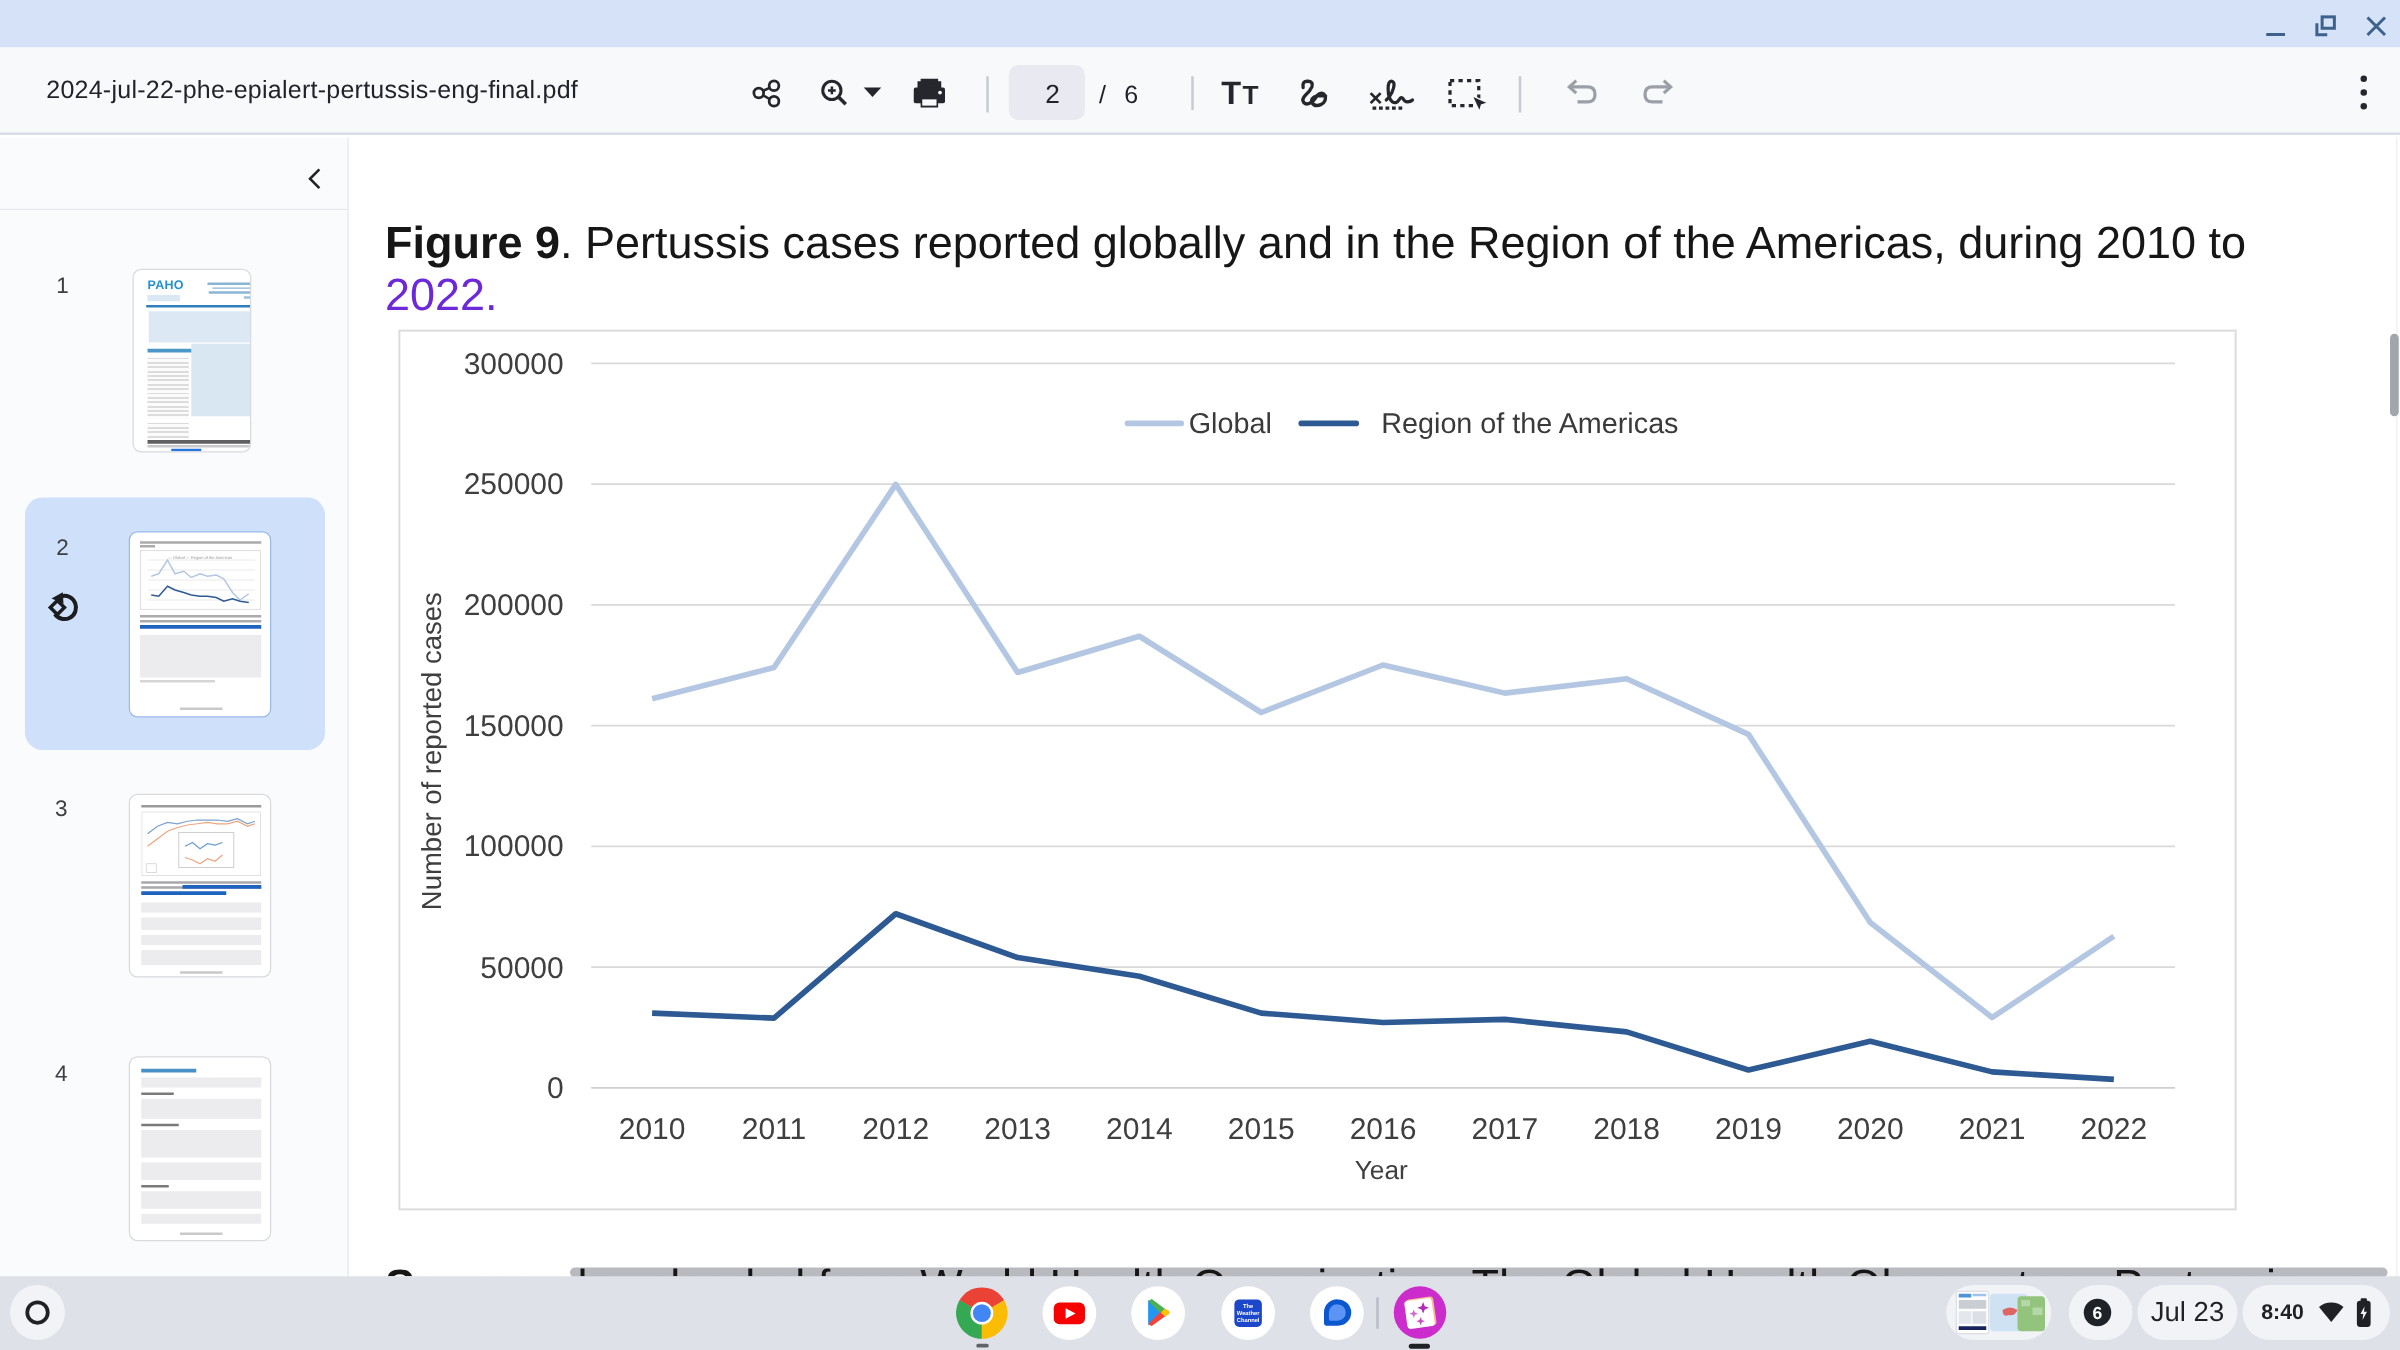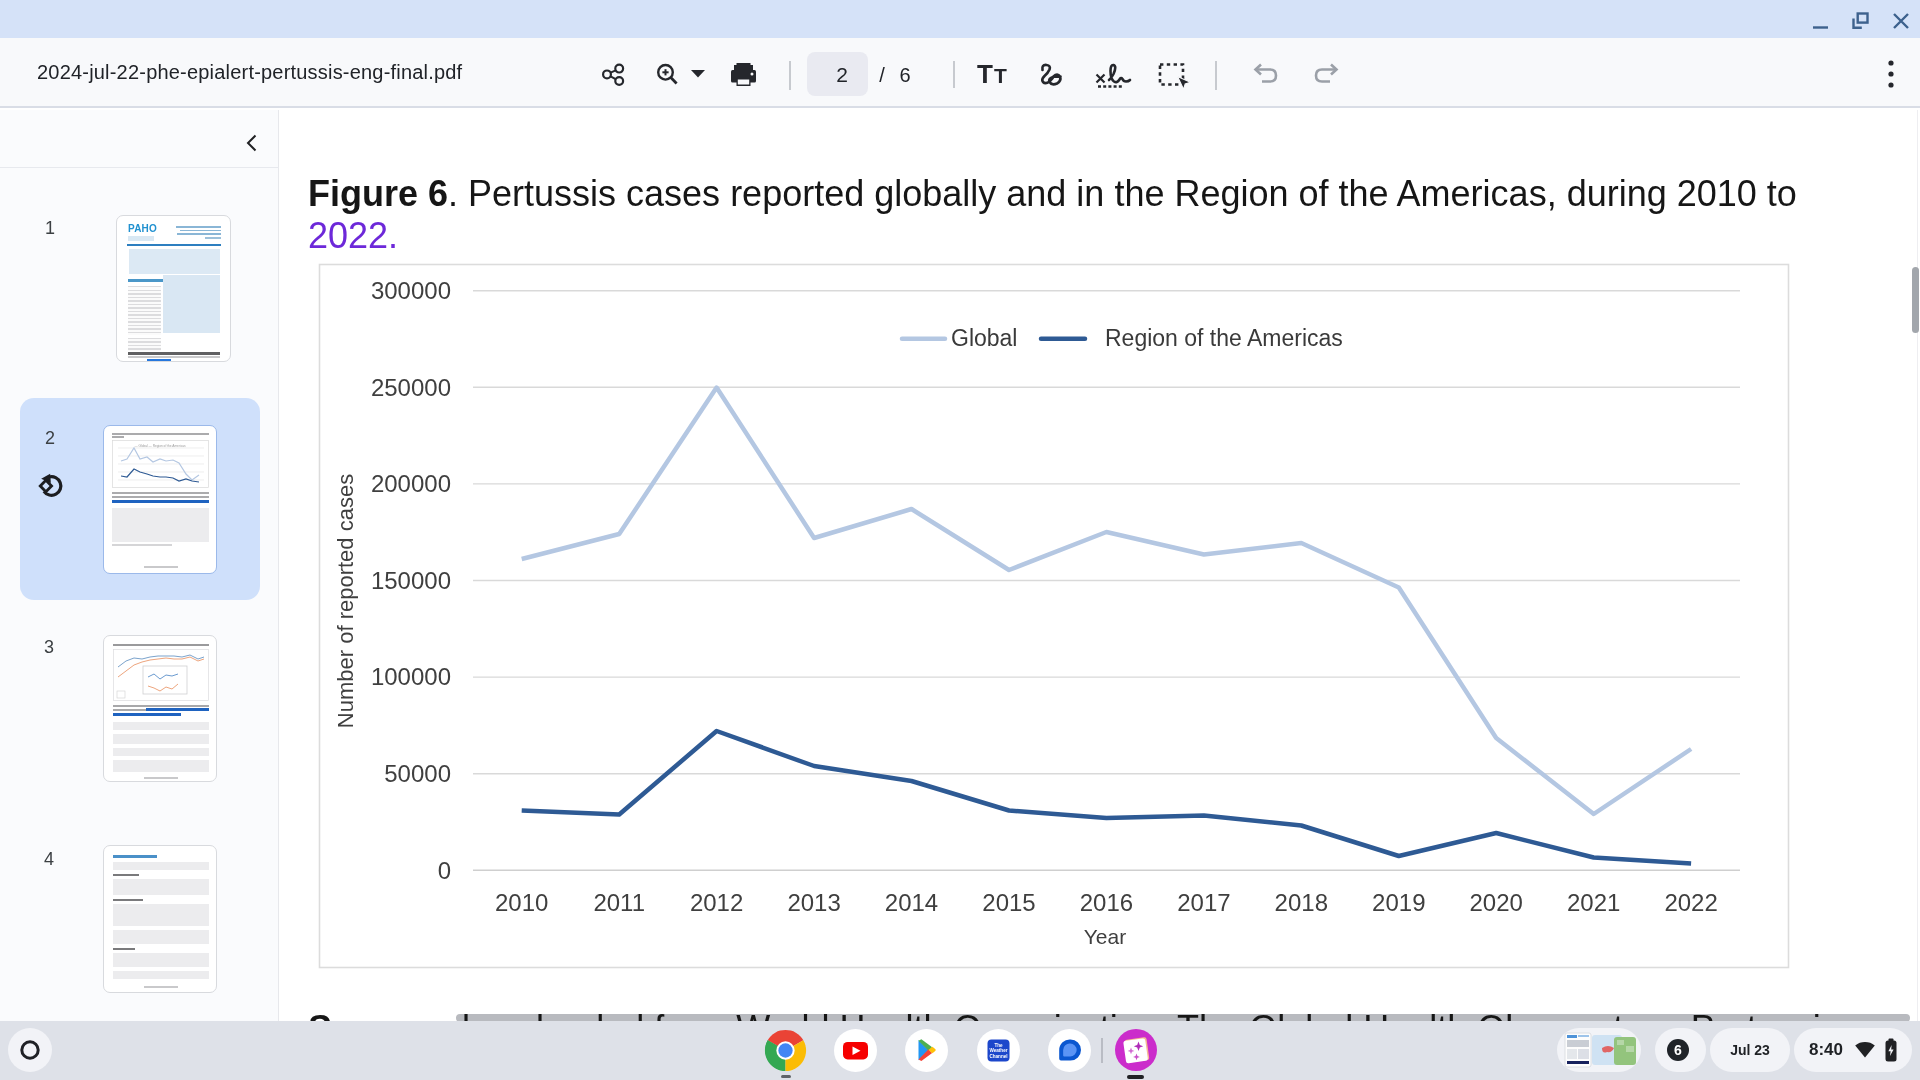--- a/index.html
+++ b/index.html
@@ -102,21 +102,21 @@
       <circle cx="11" cy="16" r="2.6"></circle>
       <circle cx="11" cy="27" r="2.6"></circle>
   </g>
 </svg>
 <div id="sidebar">
   <div id="sidehead"></div>
   <svg class="abs" style="left:243px;top:23px" width="18" height="20" viewBox="0 0 18 20">
       <path d="M 12.5 2.5 L 5 10 L 12.5 17.5" fill="none" stroke="#202124" stroke-width="2"></path>
     </svg>
   <div class="pnum" style="left:45px;top:108px">1</div>
-  <div class="thumb" style="left:116px;top:105px;width:115px;height:147px">
+  <div class="thumb" style="left:106px;top:105px;width:95px;height:147px">
     <div class="abs" style="left:11px;top:7px;font-size:10px;font-weight:bold;color:#2191d0;letter-spacing:0.2px">PAHO</div>
     <div class="abs" style="left:11px;top:20px;width:26px;height:5px;background:#d9e8f3"></div>
     <div class="abs" style="left:59px;top:10px;width:45px;height:1.5px;background:#8ab6d6"></div>
     <div class="abs" style="left:63px;top:13.5px;width:41px;height:1.5px;background:#8ab6d6"></div>
     <div class="abs" style="left:60px;top:17px;width:44px;height:1.5px;background:#8ab6d6"></div>
     <div class="abs" style="left:88px;top:21px;width:16px;height:1.5px;background:#9cc0da"></div>
     <div class="abs" style="left:10px;top:27.5px;width:94px;height:2px;background:#2d7fc0"></div>
     <div class="abs" style="left:12px;top:33px;width:91px;height:25px;background:#dce9f4"></div>
     <div class="abs" style="left:11px;top:63px;width:40px;height:2.5px;background:#4a97c8"></div>
     <div class="abs" style="left:11px;top:70px;width:33px;height:49px;background:repeating-linear-gradient(#dcdcde 0px,#dcdcde 1.5px,#fbfbfb 1.5px,#fbfbfb 3.5px)"></div>
@@ -187,21 +187,21 @@
     <div class="abs" style="left:9px;top:53px;width:30px;height:2px;background:#7a7a7c"></div>
     <div class="abs" style="left:9px;top:58px;width:96px;height:22px;background:#ececee"></div>
     <div class="abs" style="left:9px;top:84px;width:96px;height:14px;background:#ececee"></div>
     <div class="abs" style="left:9px;top:102px;width:22px;height:2px;background:#7a7a7c"></div>
     <div class="abs" style="left:9px;top:107px;width:96px;height:14px;background:#ececee"></div>
     <div class="abs" style="left:9px;top:125px;width:96px;height:8px;background:#ececee"></div>
     <div class="abs" style="left:40px;top:140px;width:34px;height:2px;background:#c9c9cb"></div>
   </div>
 </div>
 <div id="content">
-  <div class="abs" style="left:28px;top:63.2px;font-size:36px;color:#161616;white-space:nowrap;line-height:41.7px"><b>Figure 6</b>. Pertussis cases reported globally and in the Region of the Americas, during 2010 to</div>
+  <div class="abs" style="left:28px;top:63.2px;font-size:36px;color:#161616;white-space:nowrap;line-height:41.7px"><b>Figure 9</b>. Pertussis cases reported globally and in the Region of the Americas, during 2010 to</div>
   <div class="abs" style="left:28px;top:104.9px;font-size:36px;color:#6d28d9;white-space:nowrap;line-height:41.7px">2022.</div>
   <div class="abs" style="left:28px;top:897.9px;font-size:36px;color:#161616;white-space:nowrap"><b>Source</b>: downloaded from World Health Organization. The Global Health Observatory. Pertussis - number of reported cases</div>
 </div>
 <svg class="abs" style="left:300px;top:255px" width="1500" height="720" viewBox="0 0 1500 720">
   <rect x="19.5" y="9.5" width="1469" height="703" fill="#ffffff" stroke="#dcdcdc" stroke-width="1.6"></rect>
   <g stroke="#d9d9d9" stroke-width="1.4">
     <line x1="173" y1="35.7" x2="1440" y2="35.7"></line>
     <line x1="173" y1="132.3" x2="1440" y2="132.3"></line>
     <line x1="173" y1="228.9" x2="1440" y2="228.9"></line>
     <line x1="173" y1="325.5" x2="1440" y2="325.5"></line>
@@ -332,21 +332,21 @@
     <rect x="21" y="21" width="11" height="10" fill="#dcdfe6"></rect>
     <rect x="10" y="33" width="22" height="3" fill="#17225e"></rect>
   </g>
 </svg>
 
 <div class="pill" style="left:1655px;width:51px"></div>
 <div class="abs" style="left:1667px;top:1039px;width:22px;height:22px;border-radius:50%;background:#1f2328"></div>
 <div class="abs" style="left:1667px;top:1039px;width:22px;height:22px;text-align:center;font-size:14px;font-weight:bold;color:#fff;line-height:22px">6</div>
 
 <div class="pill" style="left:1710px;width:80px"></div>
-<div class="abs" style="left:1710px;top:1028px;width:80px;text-align:center;font-size:14px;font-weight:bold;color:#1f2125;line-height:44px">Jul 23</div>
+<div class="abs" style="left:1710px;top:1028px;width:80px;text-align:center;font-size:22px;font-weight:normal;color:#1f2125;line-height:44px">Jul 23</div>
 
 <div class="pill" style="left:1794px;width:118px"></div>
 <div class="abs" style="left:1796px;top:1028px;width:60px;text-align:center;font-size:17px;font-weight:bold;color:#1f2125;line-height:44px">8:40</div>
 <svg class="abs" style="left:1854px;top:1040px" width="22" height="20" viewBox="0 0 22 20">
   <path d="M 11 17.5 L 1.2 5.5 a 15.5 15.5 0 0 1 19.6 0 Z" fill="#202124"></path>
 </svg>
 <svg class="abs" style="left:1883px;top:1037px" width="16" height="27" viewBox="0 0 16 27">
   <rect x="2.5" y="3.5" width="11" height="21" rx="2.5" fill="#202124"></rect>
   <rect x="5.5" y="1.5" width="5" height="3" rx="1" fill="#202124"></rect>
   <path d="M 8.6 8 L 5.4 14.2 L 7.6 14.2 L 7.0 19 L 10.6 12.4 L 8.2 12.4 Z" fill="#f2f3f7"></path>

